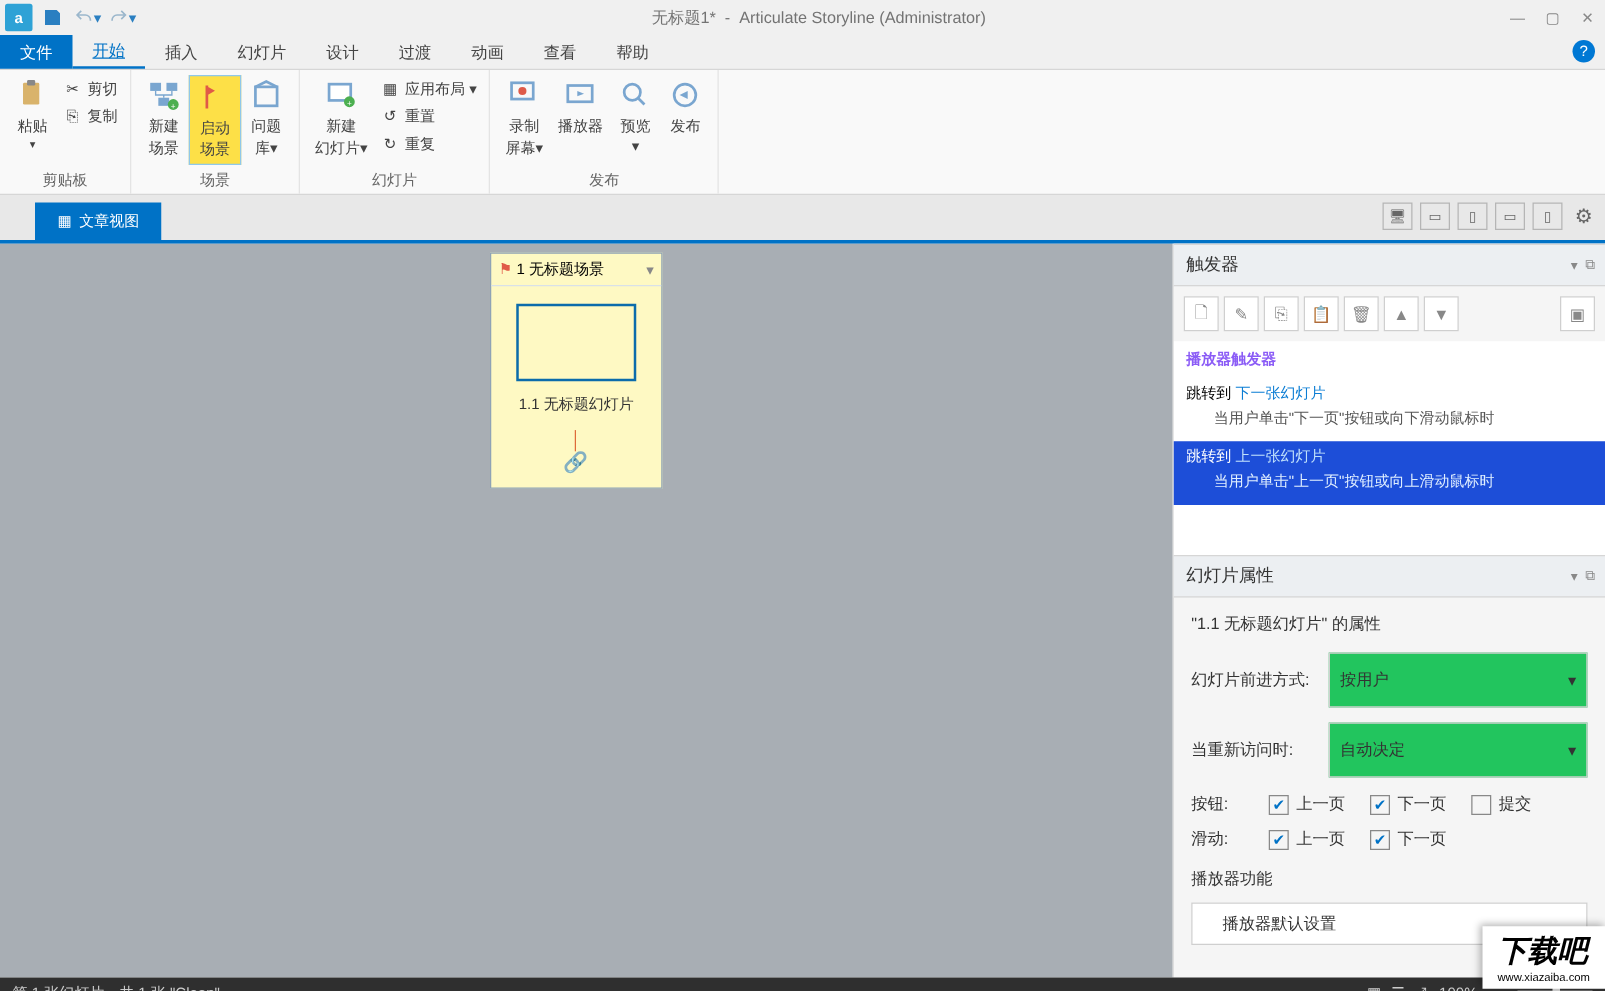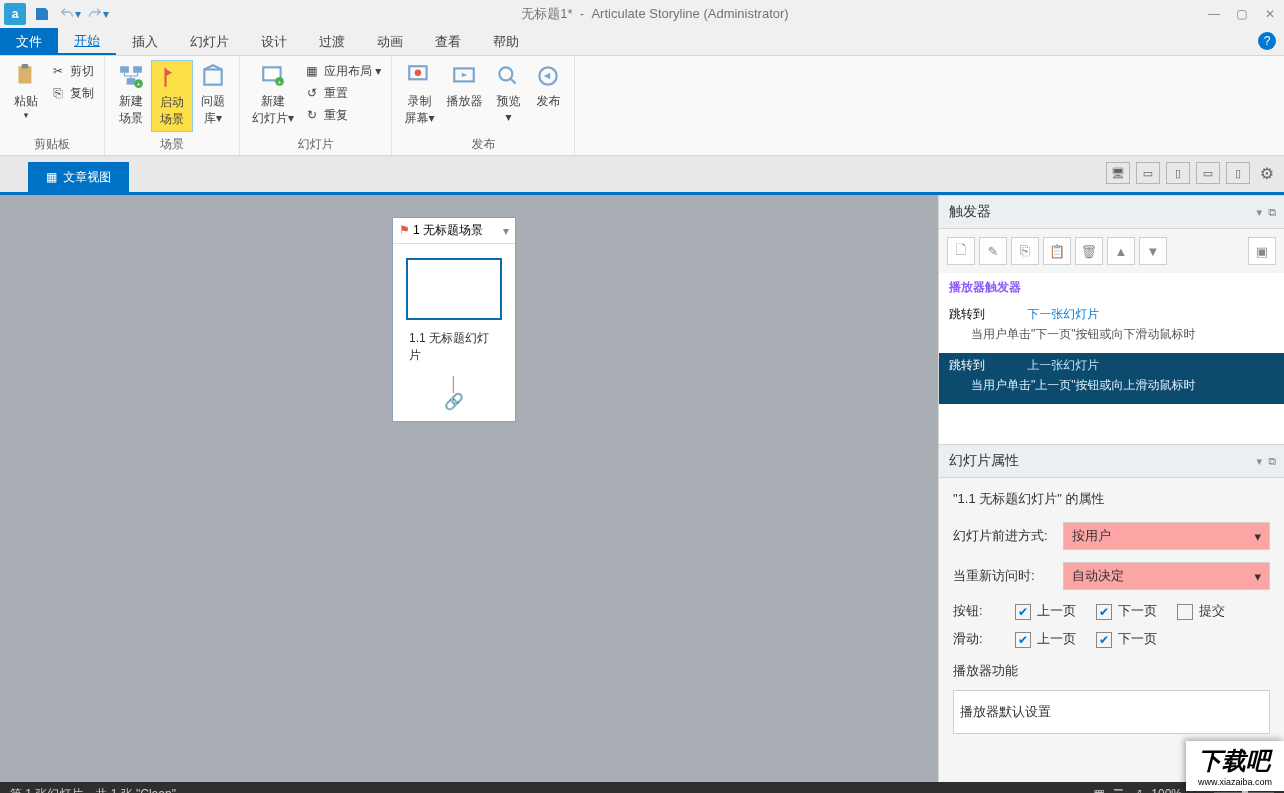--- a/index.html
+++ b/index.html
@@ -27,52 +27,52 @@
 .rbtn-sm .sico { width: 16px; height: 16px; display: flex; align-items: center; justify-content: center; }
 .paste-icon svg, .rbtn .ico svg { width: 26px; height: 26px; }
 .stack { display: flex; flex-direction: column; }
 .tabstrip { height: 36px; background: #e8e8e8; display: flex; align-items: flex-end; padding-left: 28px; position: relative; }
 .doc-tab { background: #0072c6; color: #fff; font-size: 12px; height: 30px; display: flex; align-items: center; padding: 0 18px; gap: 6px; }
 .viewport-icons { position: absolute; right: 6px; top: 6px; display: flex; gap: 6px; align-items: center; }
 .viewport-icons .vp { width: 24px; height: 22px; border: 1px solid #b5b5b5; display: flex; align-items: center; justify-content: center; color: #666; font-size: 11px; }
 .viewport-icons .gear { width: 22px; height: 22px; color: #666; display: flex; align-items: center; justify-content: center; }
 .main { display: flex; height: 590px; border-top: 3px solid #0072c6; }
 .canvas { flex: 1; background: #a8aeb4; position: relative; }
-.scene-card { position: absolute; left: 392px; top: 22px; width: 124px; background: #ffffff; border: 1px solid #8fa3b5; }
+.scene-card { position: absolute; left: 392px; top: 7px; width: 138px; background: #fef9c3; border: 1px solid #8fa3b5; }
 .scene-head { display: flex; align-items: center; justify-content: space-between; padding: 4px 6px; border-bottom: 1px solid #d9e1e8; font-size: 12px; }
 .scene-head .flag { color: #e05a47; }
 .scene-body { padding: 14px 16px 10px 16px; display: flex; flex-direction: column; align-items: center; }
 .slide-thumb { width: 96px; height: 62px; border: 2px solid #0b6cab; margin-bottom: 10px; }
 .slide-name { font-size: 12px; color: #333; margin-bottom: 12px; }
 .slide-link { color: #0072c6; }
 .panels { width: 346px; background: #f5f5f5; display: flex; flex-direction: column; border-left: 1px solid #d6d6d6; }
 .panel-header { height: 34px; background: #eceff2; border-bottom: 1px solid #d6d6d6; border-top: 1px solid #d6d6d6; display: flex; align-items: center; padding: 0 10px; font-size: 14px; color: #333; position: relative; }
 .panel-header .ph-icons { position: absolute; right: 8px; display: flex; gap: 6px; color: #888; font-size: 11px; }
 .trigger-toolbar { display: flex; gap: 4px; padding: 8px; background: #f5f5f5; align-items: center; }
 .tbtn { width: 28px; height: 28px; border: 1px solid #cfcfcf; background: #fff; display: flex; align-items: center; justify-content: center; color: #888; font-size: 13px; }
 .trigger-list { background: #fff; font-size: 12px; }
 .tl-section { padding: 6px 10px; font-weight: bold; color: #8b5cf6; }
 .tl-row { padding: 4px 10px; }
-.tl-row.sel { background: #0c4a6e; color: #fff; }
-.tl-row .link { color: #0b7dd4; margin-left: 39px; }
+.tl-row.sel { background: #1d4ed8; color: #fff; }
+.tl-row .link { color: #0b7dd4; }
 .tl-row.sel .link { color: #bfe0fb; }
 .tl-detail { padding: 3px 10px 6px 22px; color: #555; font-size: 12px; }
 .tl-row.sel .tl-detail, .tl-row.sel + .tl-detail { color: #fff; }
 .props-body { padding: 12px 14px; font-size: 13px; color: #333; }
 .props-body .heading { font-size: 13px; margin-bottom: 14px; }
 .prop-row { display: flex; align-items: center; margin-bottom: 12px; gap: 10px; }
 .prop-row label { width: 100px; font-size: 13px; color: #333; }
-.select { flex: 1; height: 28px; border: 1px solid #cfcfcf; background: #fca5a5; font-size: 13px; padding: 0 8px; display: flex; align-items: center; justify-content: space-between; color: #333; }
+.select { flex: 1; height: 44px; border: 1px solid #cfcfcf; background: #22c55e; font-size: 13px; padding: 0 8px; display: flex; align-items: center; justify-content: space-between; color: #333; }
 .subheading { margin: 14px 0 10px 0; font-size: 13px; }
 .check-row { display: flex; align-items: center; gap: 20px; margin-bottom: 10px; }
 .check-row .lbl { width: 42px; font-size: 13px; }
 .chk { display: flex; align-items: flex-end; gap: 6px; font-size: 13px; }
 .chk .box { width: 16px; height: 16px; border: 1px solid #888; display: flex; align-items: center; justify-content: center; color: #0072c6; font-size: 12px; }
 .chk .box.checked::after { content: '✔'; }
-.fullselect { height: 44px; border: 1px solid #cfcfcf; background: #fff; display: flex; align-items: center; padding: 0 6px; font-size: 13px; }
+.fullselect { height: 34px; border: 1px solid #cfcfcf; background: #fff; display: flex; align-items: center; padding: 0 24px; font-size: 13px; }
 .statusbar { height: 24px; background: #2f2f2f; color: #ccc; font-size: 12px; display: flex; align-items: center; padding: 0 10px; position: relative; }
 .statusbar .right { position: absolute; right: 10px; display: flex; align-items: center; gap: 10px; }
 .statusbar .zoom-icons { display: flex; gap: 8px; align-items: center; }
 .watermark { position: absolute; right: 0; bottom: 2px; font-style: italic; font-weight: bold; color: #000; background: #fff; padding: 4px 12px; font-size: 24px; box-shadow: -2px -2px 6px rgba(0,0,0,.3); }
 .watermark small { display: block; font-size: 9px; font-style: normal; font-weight: normal; text-align: right; }
 </style>
 </head>
 <body>
 
 <div class="titlebar">

